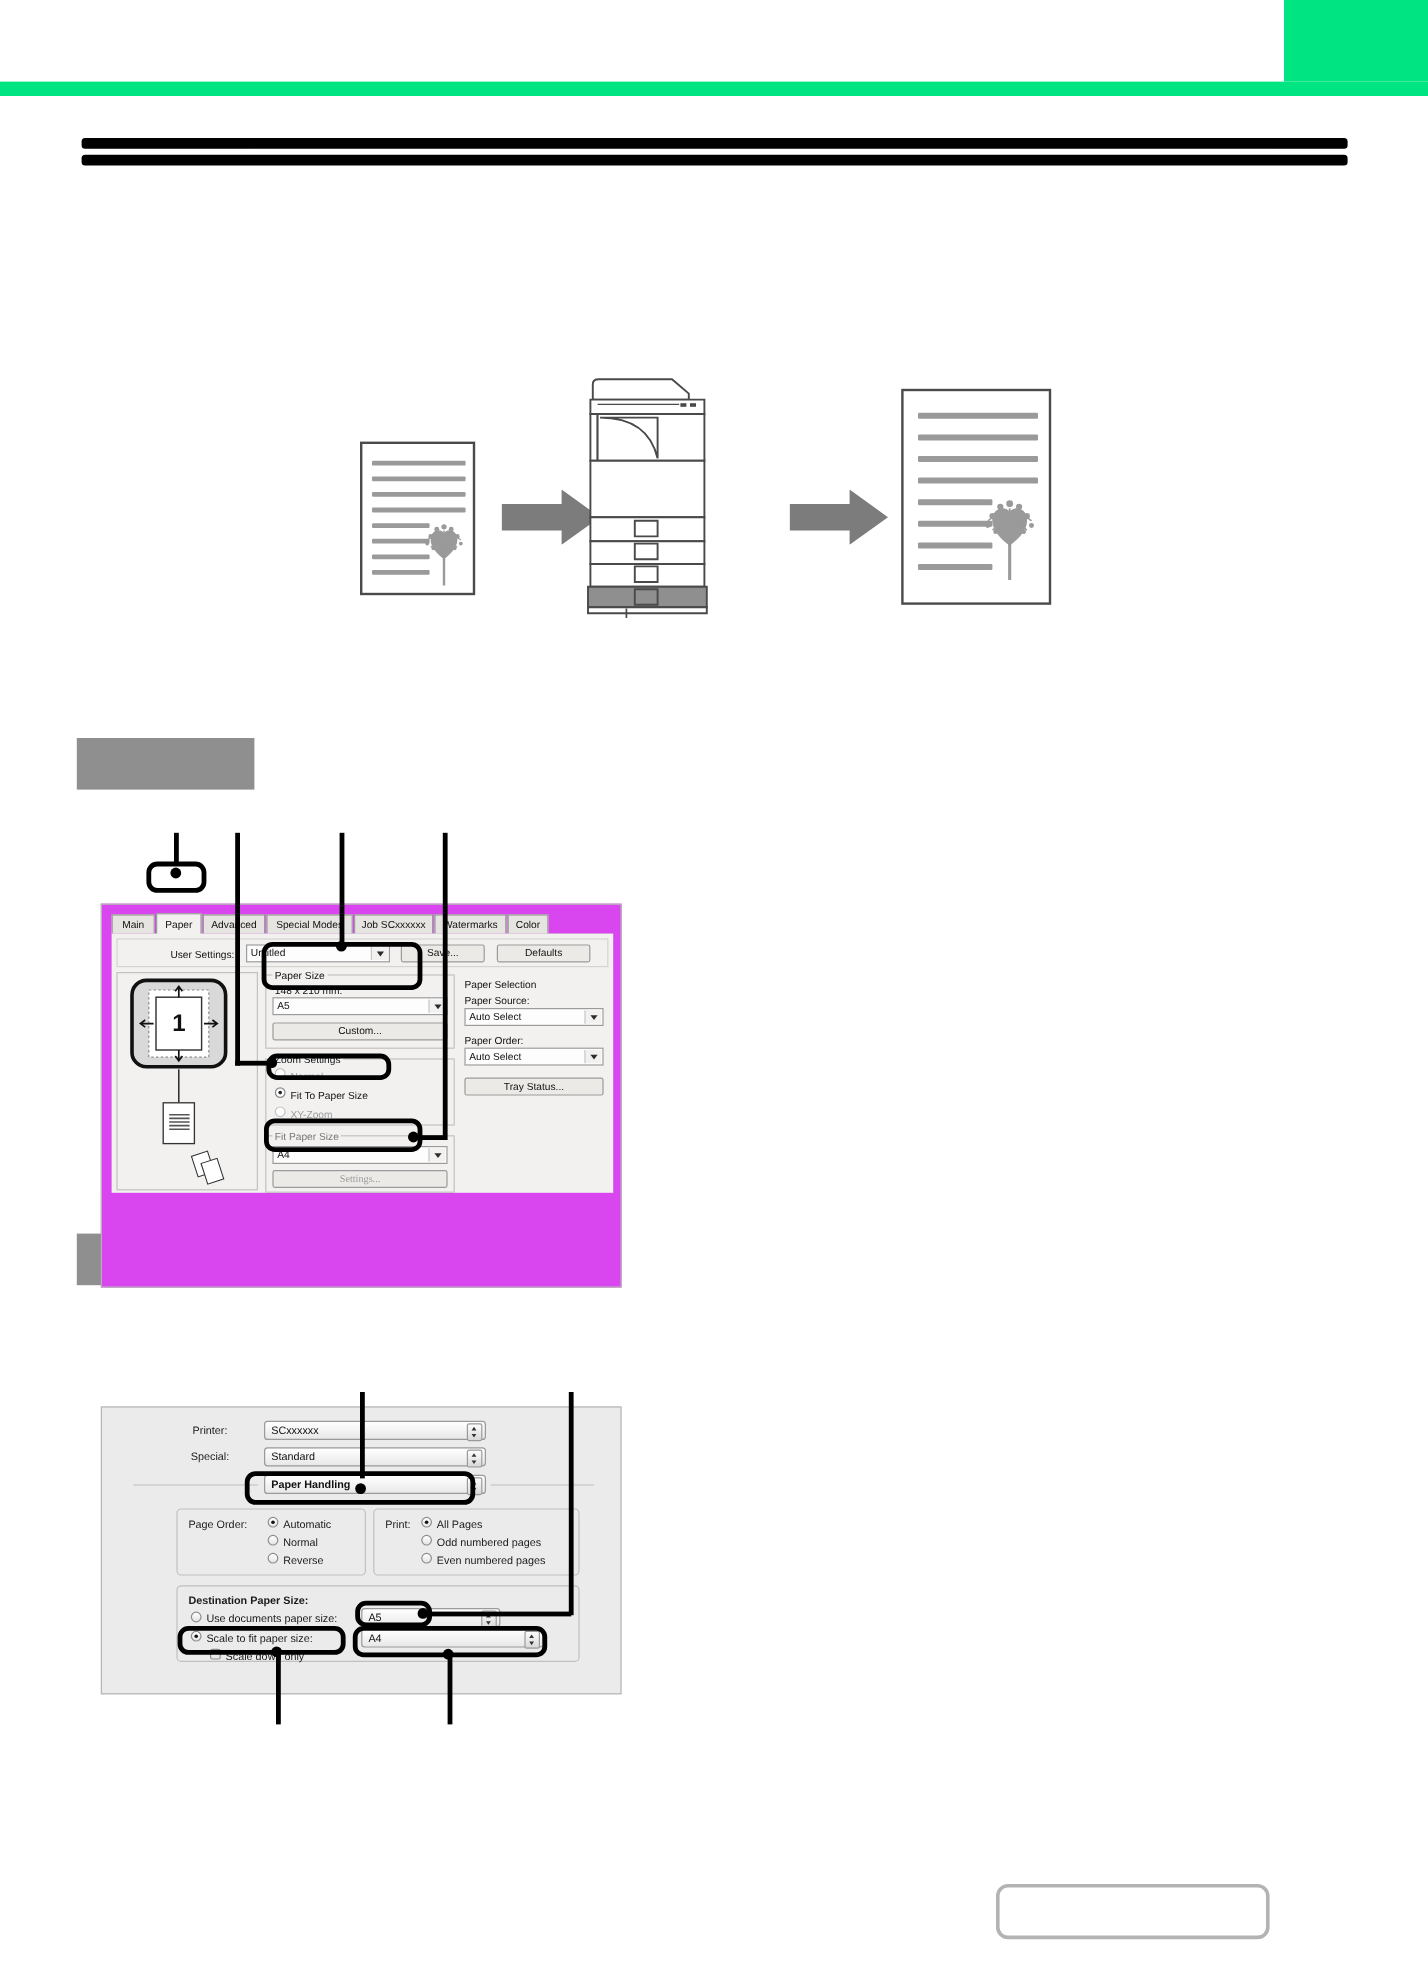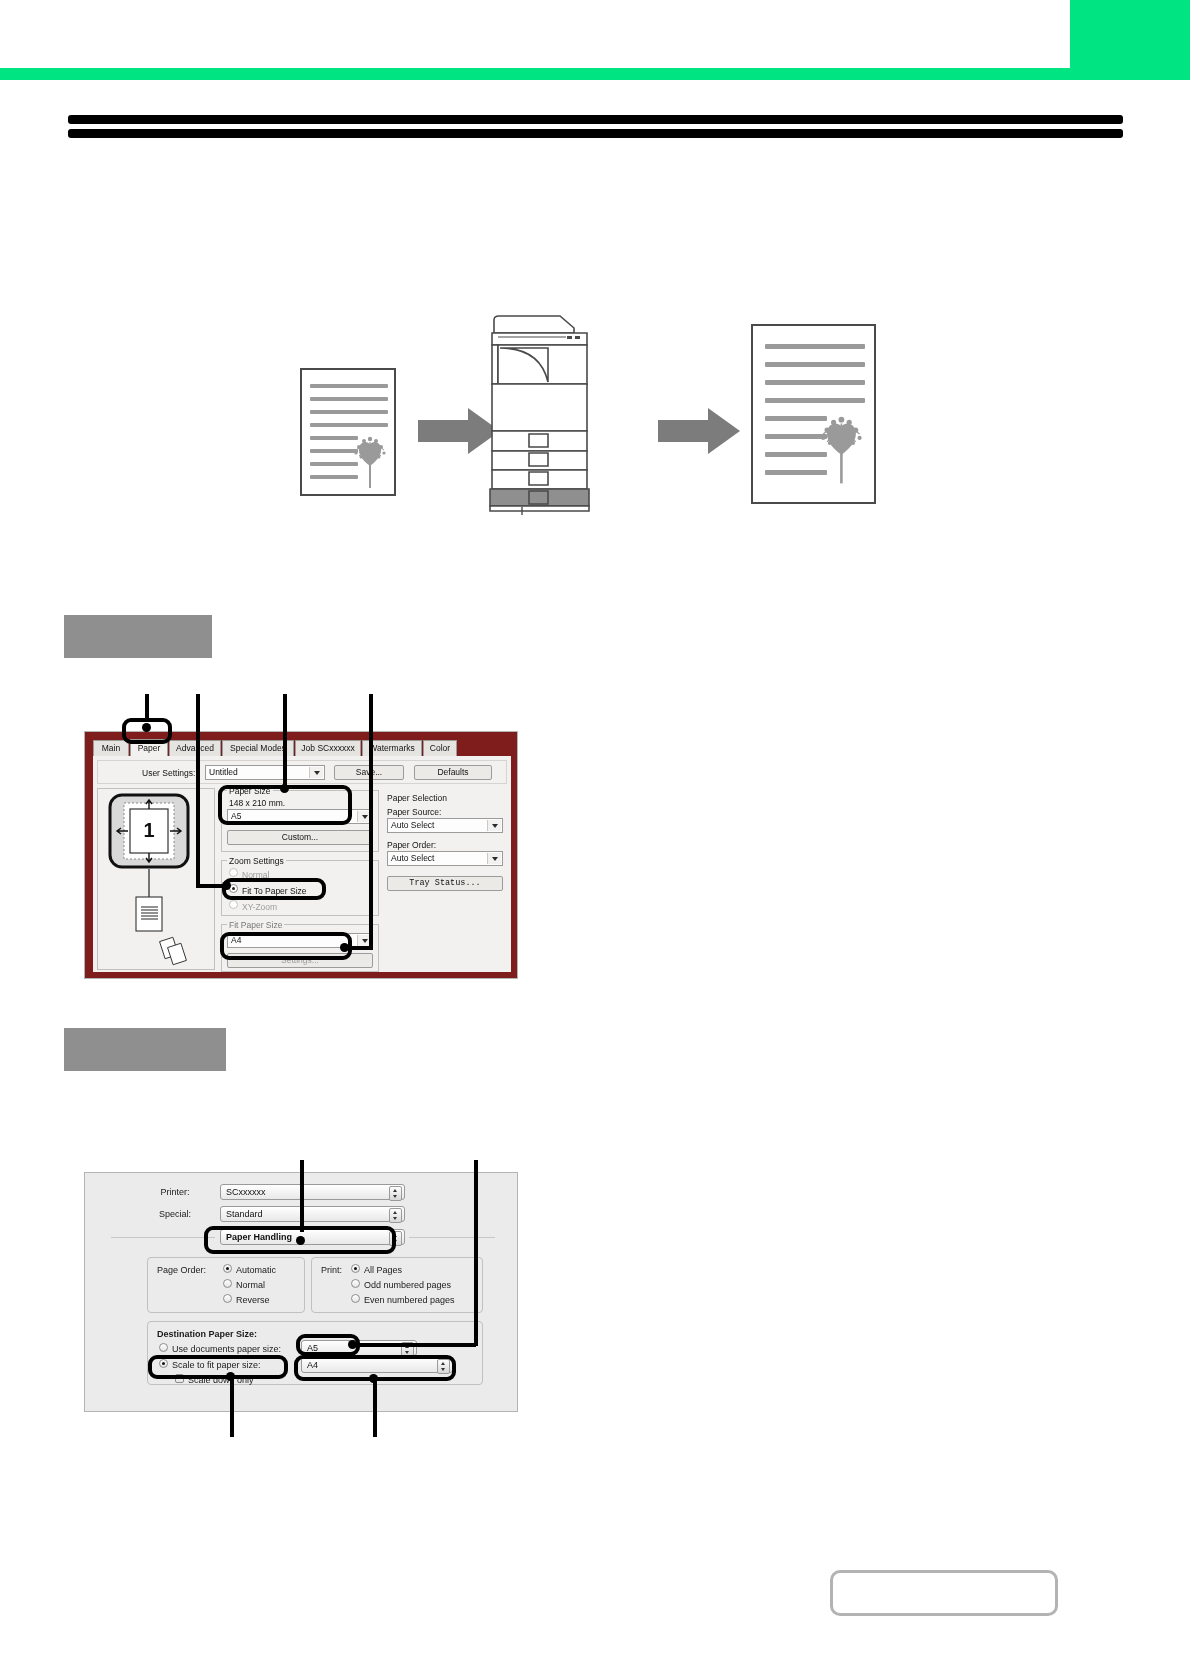--- a/index.html
+++ b/index.html
@@ -37,21 +37,21 @@
   .arrow{position:absolute;top:0;left:0;}
 
   
   .printer{position:absolute;left:208px;top:0px;}
 
   
   .dlg{
     position:absolute;background:#f0f0f0;border:1px solid #b4b4b4;
     box-sizing:border-box;overflow:hidden;
   }
-  .dlg-win{left:84px;top:731px;width:434px;height:248px;background:#7f1d1d;}
+  .dlg-win{left:84px;top:753px;width:434px;height:320px;background:#d946ef;}
   .dlg-mac{left:84px;top:1172px;width:434px;height:240px;background:#ebebeb;}
 
   
   .tabstrip{position:absolute;left:8px;top:7px;width:418px;height:17px;
             border-bottom:1px solid #9b9b9b;}
   .tab{
     position:absolute;top:1px;height:16px;box-sizing:border-box;
     border:1px solid #9b9b9b;border-bottom:none;background:#e6e4e1;
     font-size:8.5px;line-height:14px;color:#111;text-align:center;
     font-family:"Liberation Sans", sans-serif;
@@ -310,34 +310,34 @@
 
     <div class="radio dim" style="left:136px;top:144px;"></div>
     <div class="lbl" style="left:149px;top:145px;color:#9c9c9c;">XY-Zoom</div>
 
     <div class="grpbox" style="left:128px;top:168px;width:158px;height:48px;"></div>
     <div class="grplbl" style="left:134px;top:164px;color:#777;">Fit Paper Size</div>
     <div class="combo" style="left:134px;top:177px;width:146px;">
       <span>A4</span>
       <span class="cb-arrow"></span>
     </div>
-    <div class="btn" style="left:134px;top:197px;width:146px;color:#9c9c9c;">Settings...</div>
+    <div class="btn" style="left:134px;top:197px;width:146px;color:#9c9c9c;font-family:Liberation Serif, serif;">Settings...</div>
 
     <div class="lbl" style="left:294px;top:36px;">Paper Selection</div>
     <div class="lbl" style="left:294px;top:50px;">Paper Source:</div>
     <div class="combo" style="left:294px;top:62px;width:116px;">
       <span>Auto Select</span>
       <span class="cb-arrow"></span>
     </div>
     <div class="lbl" style="left:294px;top:83px;">Paper Order:</div>
     <div class="combo" style="left:294px;top:95px;width:116px;">
       <span>Auto Select</span>
       <span class="cb-arrow"></span>
     </div>
-    <div class="btn" style="left:294px;top:120px;width:116px;font-family:Liberation Mono, monospace;">Tray Status...</div>
+    <div class="btn" style="left:294px;top:120px;width:116px;">Tray Status...</div>
   </div>
 </div>
 
 <div class="callout" style="left:122px;top:718px;width:50px;height:26px;"></div>
 <div class="lead" style="left:145px;top:694px;width:4px;height:26px;"></div>
 <div class="dot" style="left:142px;top:723px;"></div>
 
 <div class="callout" style="left:218px;top:785px;width:134px;height:40px;"></div>
 <div class="lead" style="left:283px;top:694px;width:4px;height:96px;"></div>
 <div class="dot" style="left:280px;top:784px;"></div>

